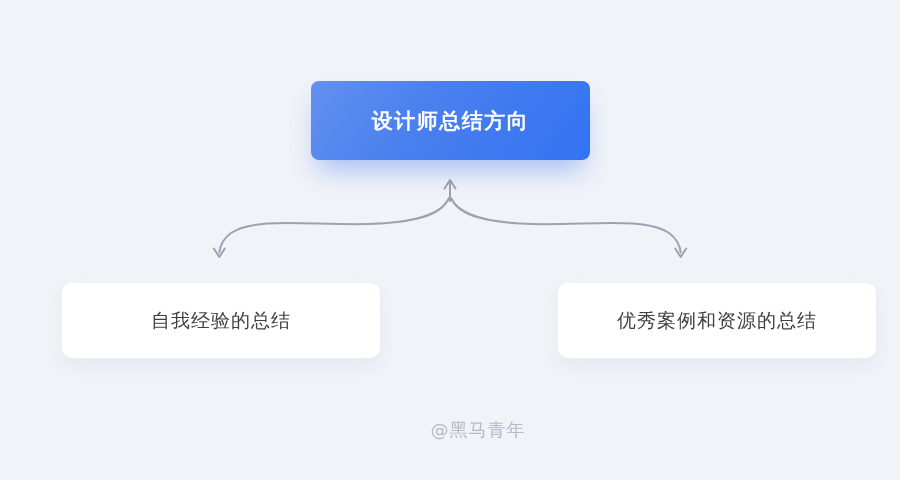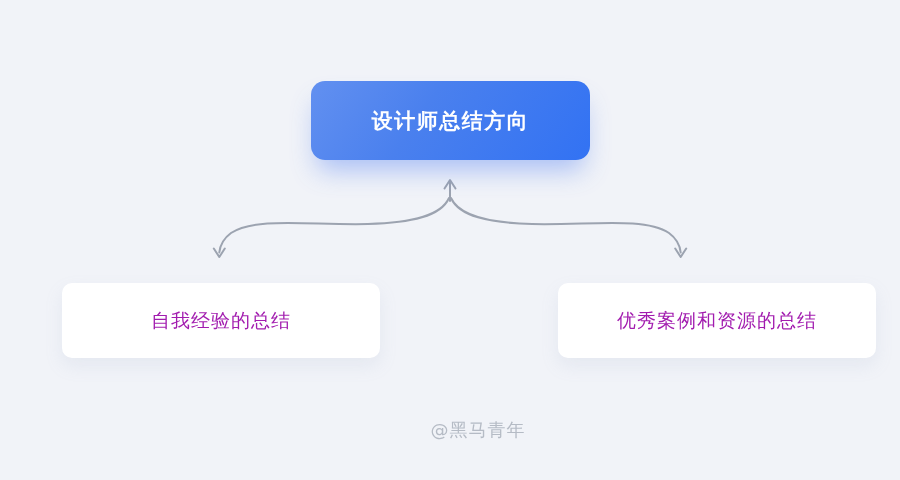--- a/index.html
+++ b/index.html
@@ -21,42 +21,42 @@
     align-items: center;
     justify-content: center;
     box-sizing: border-box;
     cursor: default;
   }
   .root-node {
     left: 311px;
     top: 81px;
     width: 279px;
     height: 79px;
-    border-radius: 14px;
+    border-radius: 8px;
     background: linear-gradient(125deg, #6290F0 0%, #4A80EE 40%, #3272F3 100%);
     box-shadow: 0 16px 26px -6px rgba(72, 118, 240, 0.42);
   }
   .root-node .label {
     color: #FFFFFF;
     font-size: 21px;
     font-weight: 700;
     letter-spacing: 1.5px;
   }
   .child-node {
     top: 283px;
     width: 318px;
     height: 75px;
     border-radius: 10px;
     background: #FFFFFF;
     box-shadow: 0 8px 18px rgba(150, 160, 190, 0.13);
   }
   .child-left  { left: 62px; }
   .child-right { left: 520px; margin-left: 38px; }
   .child-node .label {
-    color: #a21caf;
+    color: #404040;
     font-size: 19px;
     font-weight: 500;
     letter-spacing: 1px;
   }
   .connectors {
     position: absolute;
     left: 0;
     top: 0;
     width: 900px;
     height: 480px;

